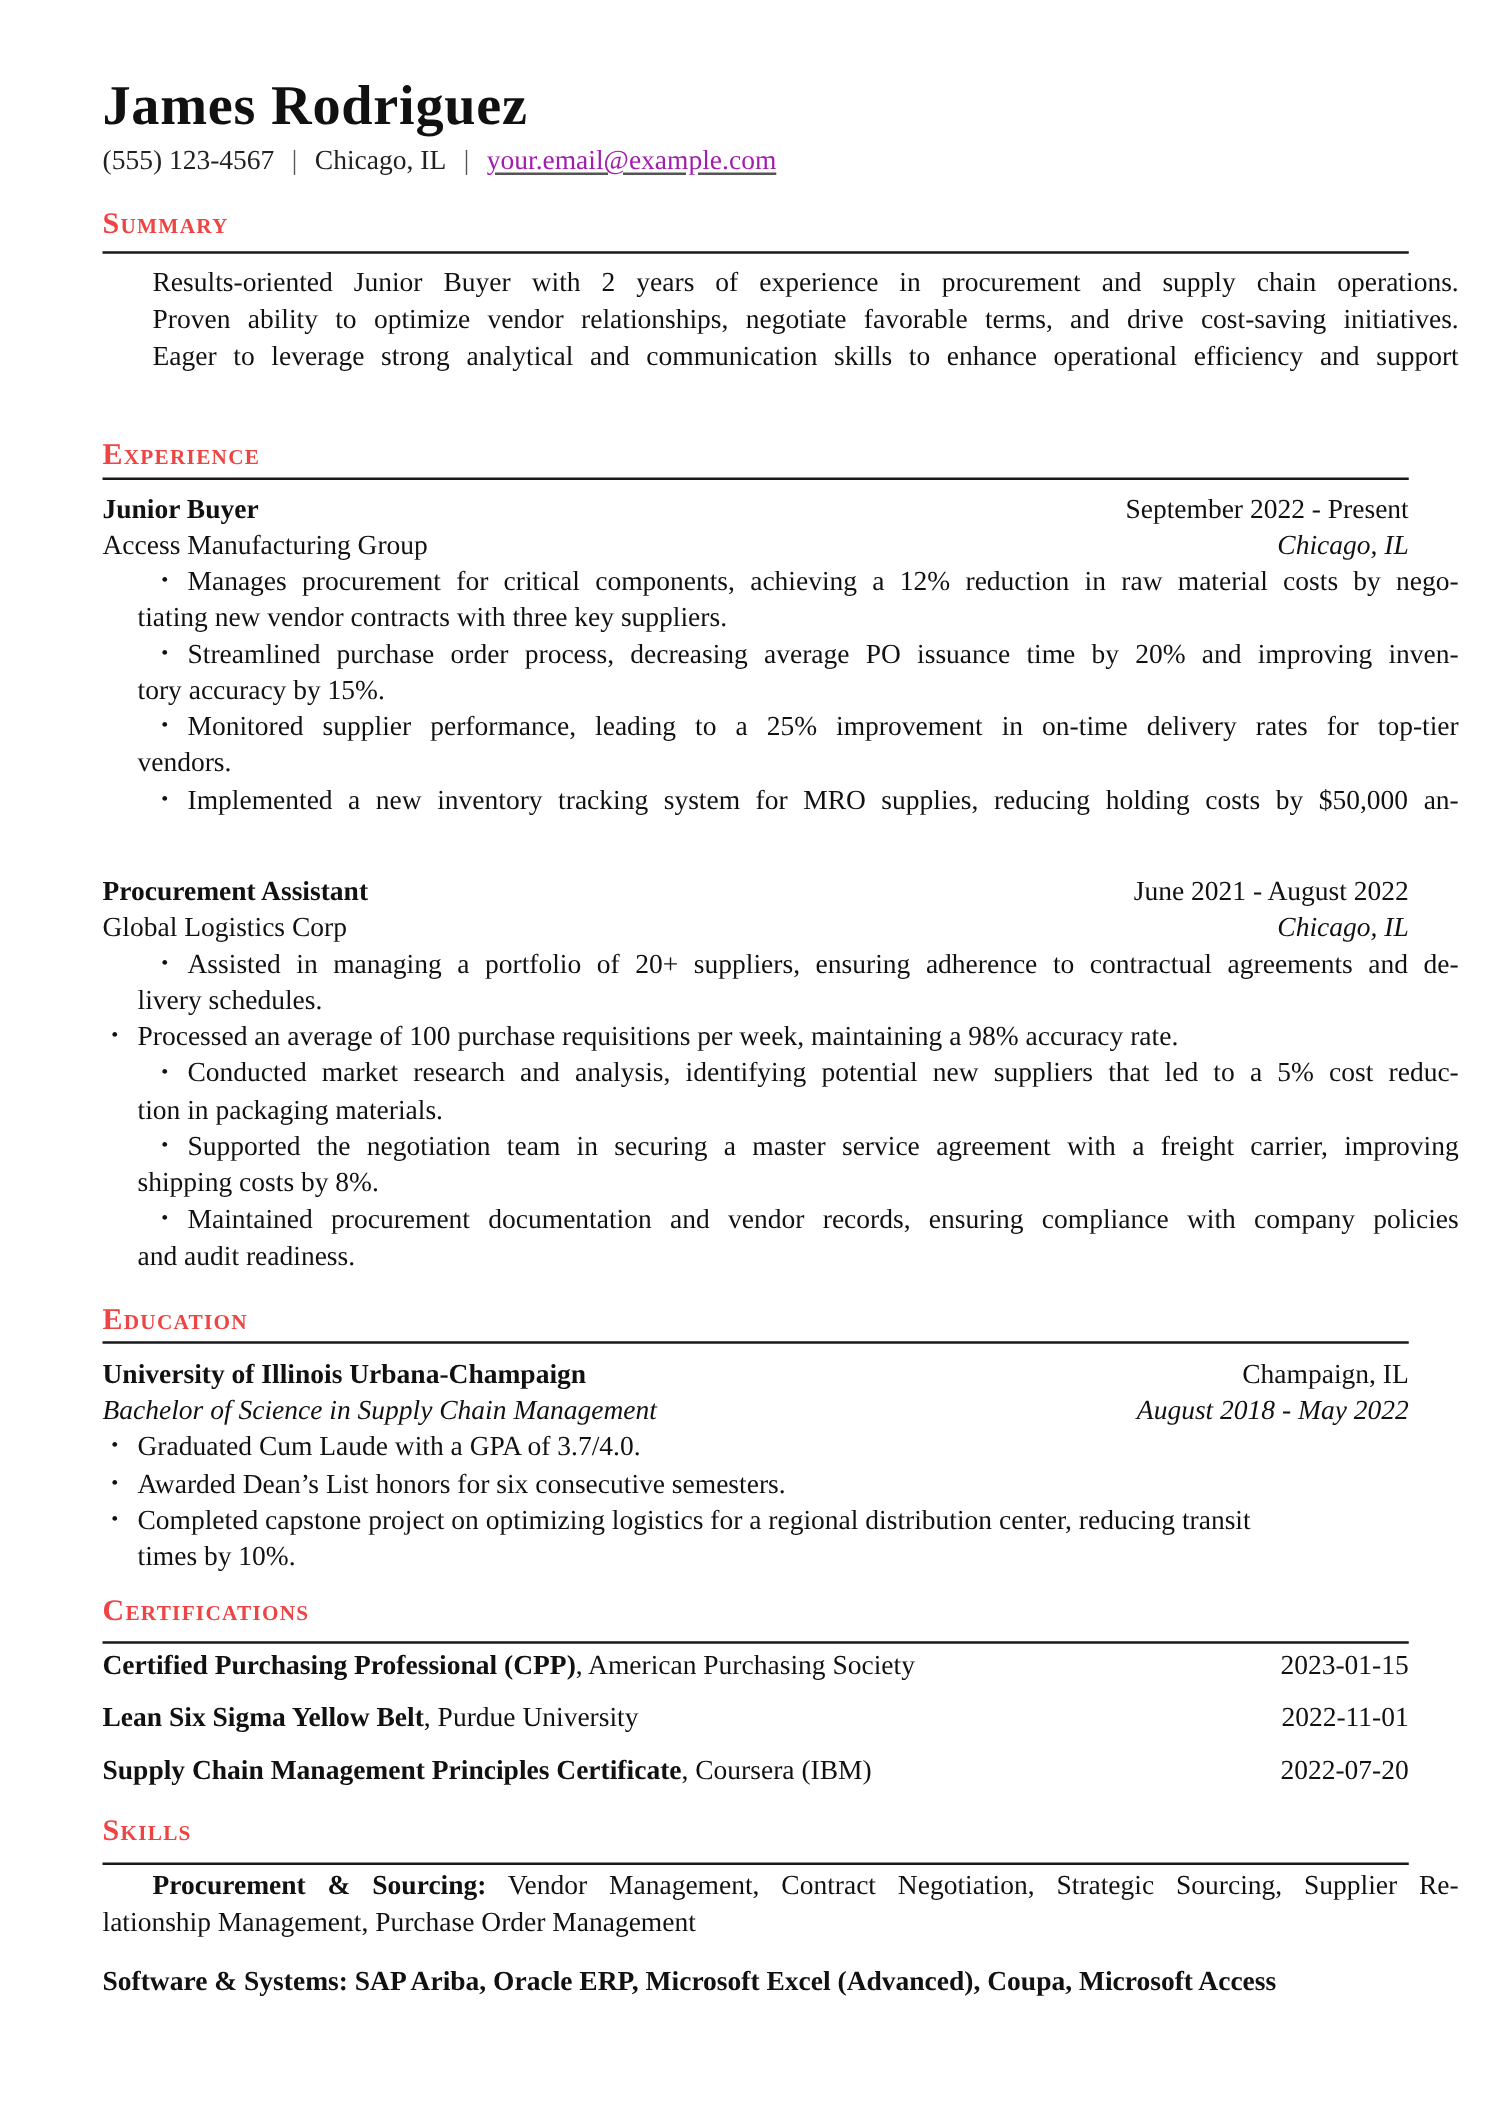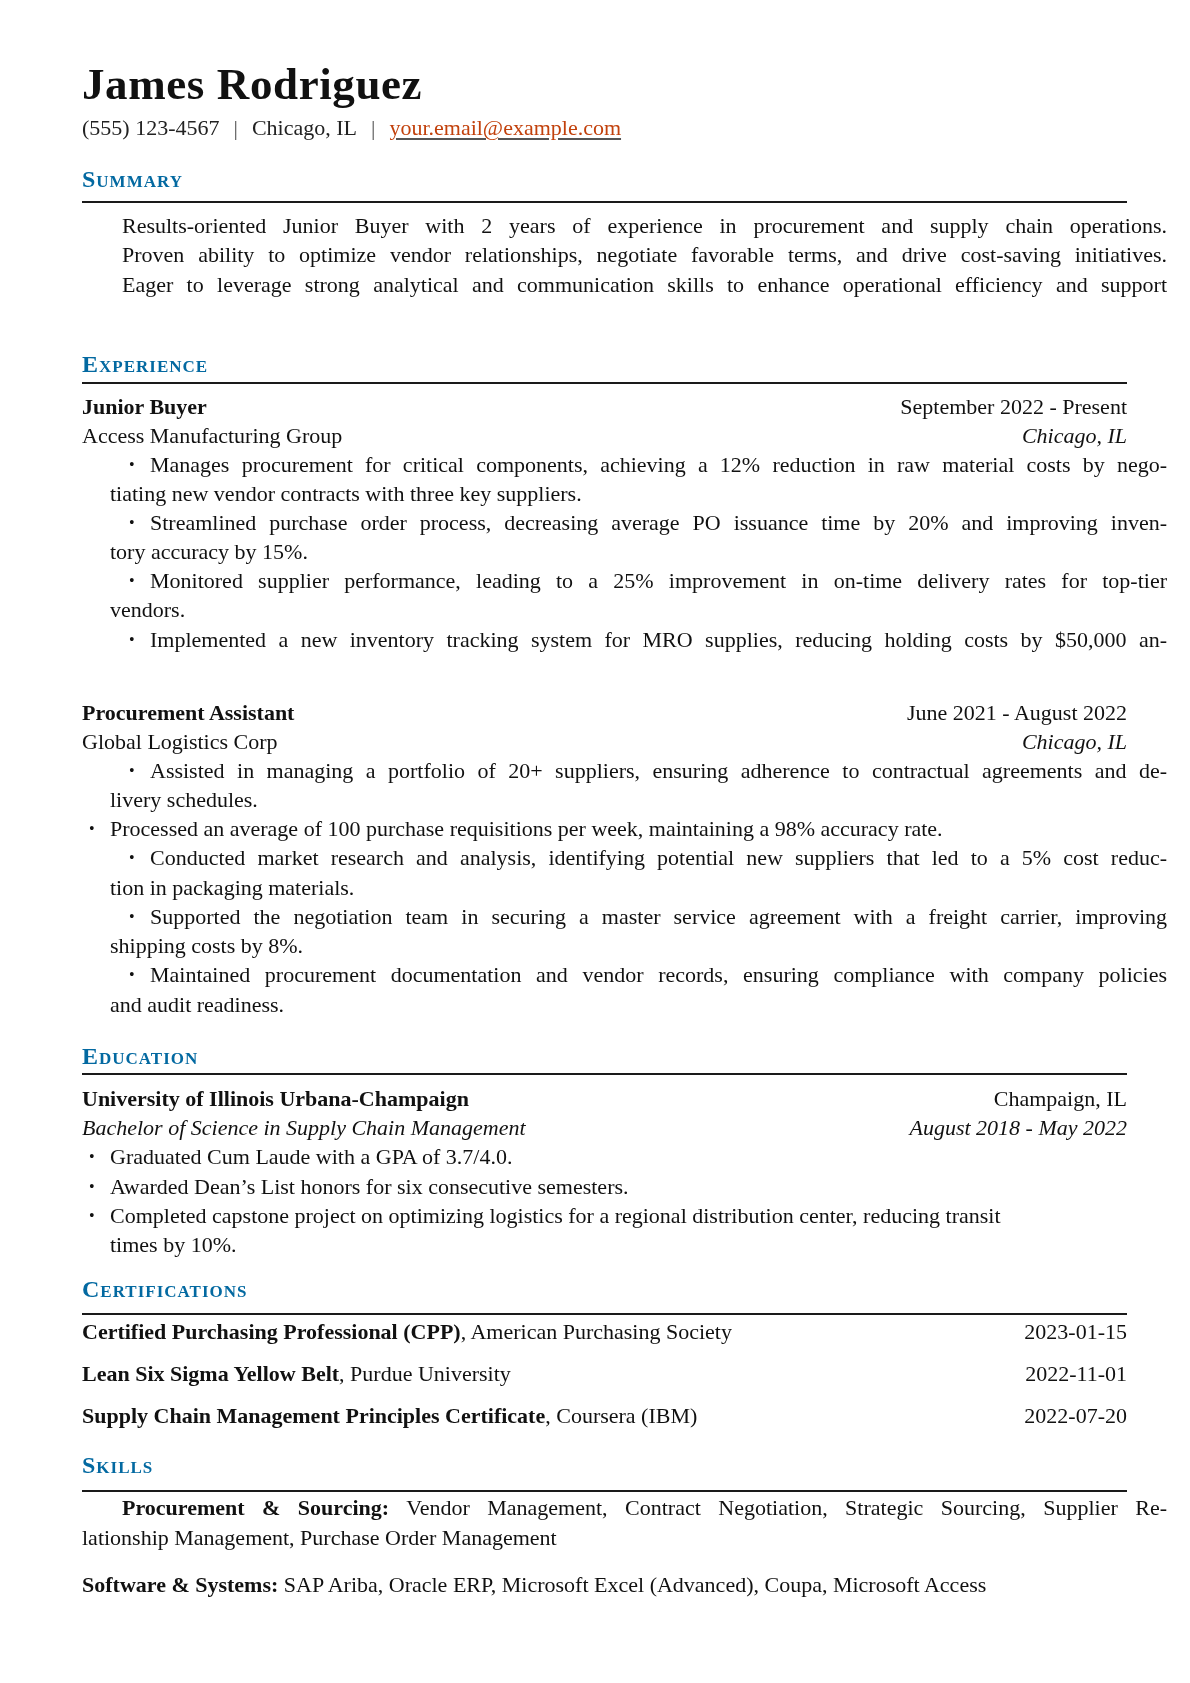--- a/index.html
+++ b/index.html
@@ -7,23 +7,23 @@
          font-family: "Liberation Serif", "DejaVu Serif", serif; color: #111111; }
   .page { position: absolute; left: 10px; top: 0; width: 1190px; height: 1683px; padding-left: 26px; }
   .ln { position: absolute; left: 72px; width: 1045px; height: 29px; line-height: 29px;
         font-size: 22px; white-space: nowrap; }
   .ln.just { text-align: justify; text-align-last: justify; margin-left: 40px; }
   .ln.ind { left: 100px; width: 1017px; }
   .name { position: absolute; left: 72px; top: 56px; font-size: 45px; font-weight: bold;
           line-height: 56px; letter-spacing: 0.6px; color: #111; }
   .contact { position: absolute; left: 72px; top: 113px; font-size: 22px; line-height: 29px; white-space: nowrap; color: #222; }
   .contact .sep { display: inline-block; margin: 0 14px; color: #555; }
-  .contact a { color: #c2410c; text-decoration: underline; text-decoration-color: #555; text-underline-offset: 3px; }
+  .contact a { color: #a21caf; text-decoration: underline; text-decoration-color: #555; text-underline-offset: 3px; }
   .sec-h { position: absolute; left: 72px; font-size: 24px; font-weight: bold; font-variant: small-caps;
-           letter-spacing: 1px; line-height: 30px; color: #0369a1; }
+           letter-spacing: 1px; line-height: 30px; color: #ef4444; }
   .rule { position: absolute; left: 72px; width: 1045px; height: 2px; background: #1a1a1a; }
   .row { display: flex; justify-content: space-between; }
   .b { font-weight: bold; }
   .i { font-style: italic; }
   .bullet { position: absolute; left: -21px; top: 0; font-size: 16px; }
 </style>
 </head>
 <body>
 
 <div class="page">
@@ -103,15 +103,15 @@
   </div>
   <div class="ln row" style="top:1401px">
     <span><span class="b">Supply Chain Management Principles Certificate</span><span>, Coursera (IBM)</span></span>
     <span>2022-07-20</span>
   </div>
 
   <div class="sec-h" style="top:1450px">Skills</div>
   <div class="rule" style="top:1490px"></div>
   <div class="ln just" style="top:1493px"><span class="b">Procurement &amp; Sourcing:</span><span style="white-space: pre;"> Vendor Management, Contract Negotiation, Strategic Sourcing, Supplier Re-</span></div>
   <div class="ln" style="top:1523px">lationship Management, Purchase Order Management</div>
-  <div class="ln" style="top:1570px"><span class="b">Software &amp; Systems:</span><span style="white-space: pre;"> SAP Ariba, Oracle ERP, Microsoft Excel (Advanced), Coupa, Microsoft Access</span></div>
+  <div class="ln" style="top:1570px"><span class="b">Software &amp; Systems:</span><span style="white-space: pre; font-weight: bold;"> SAP Ariba, Oracle ERP, Microsoft Excel (Advanced), Coupa, Microsoft Access</span></div>
 
 </div>
 
 </body></html>

